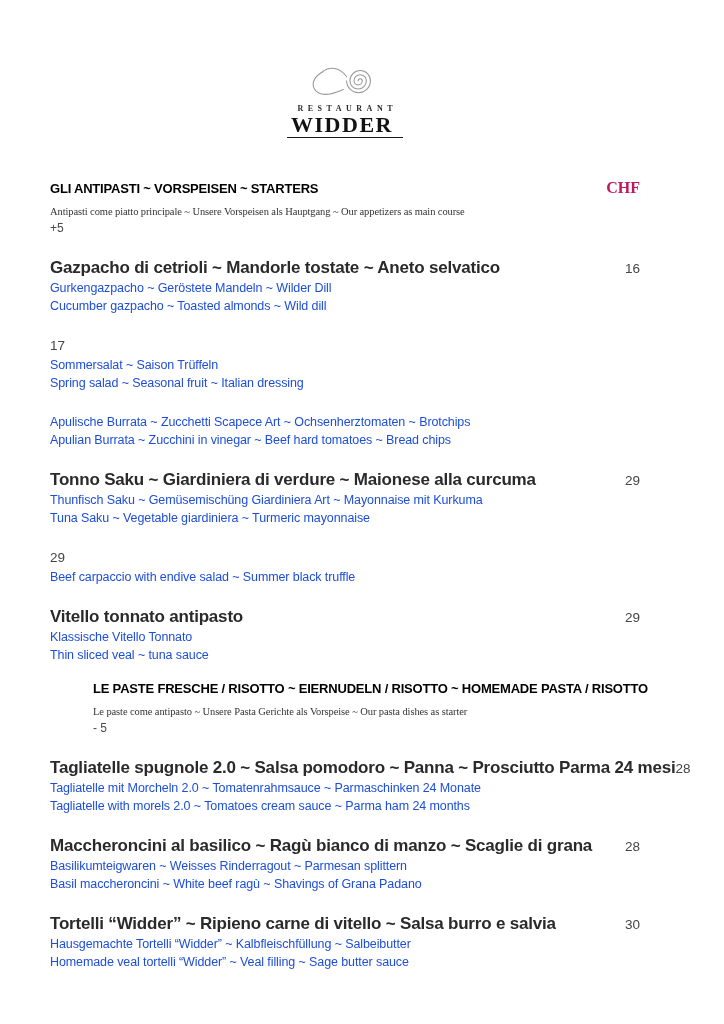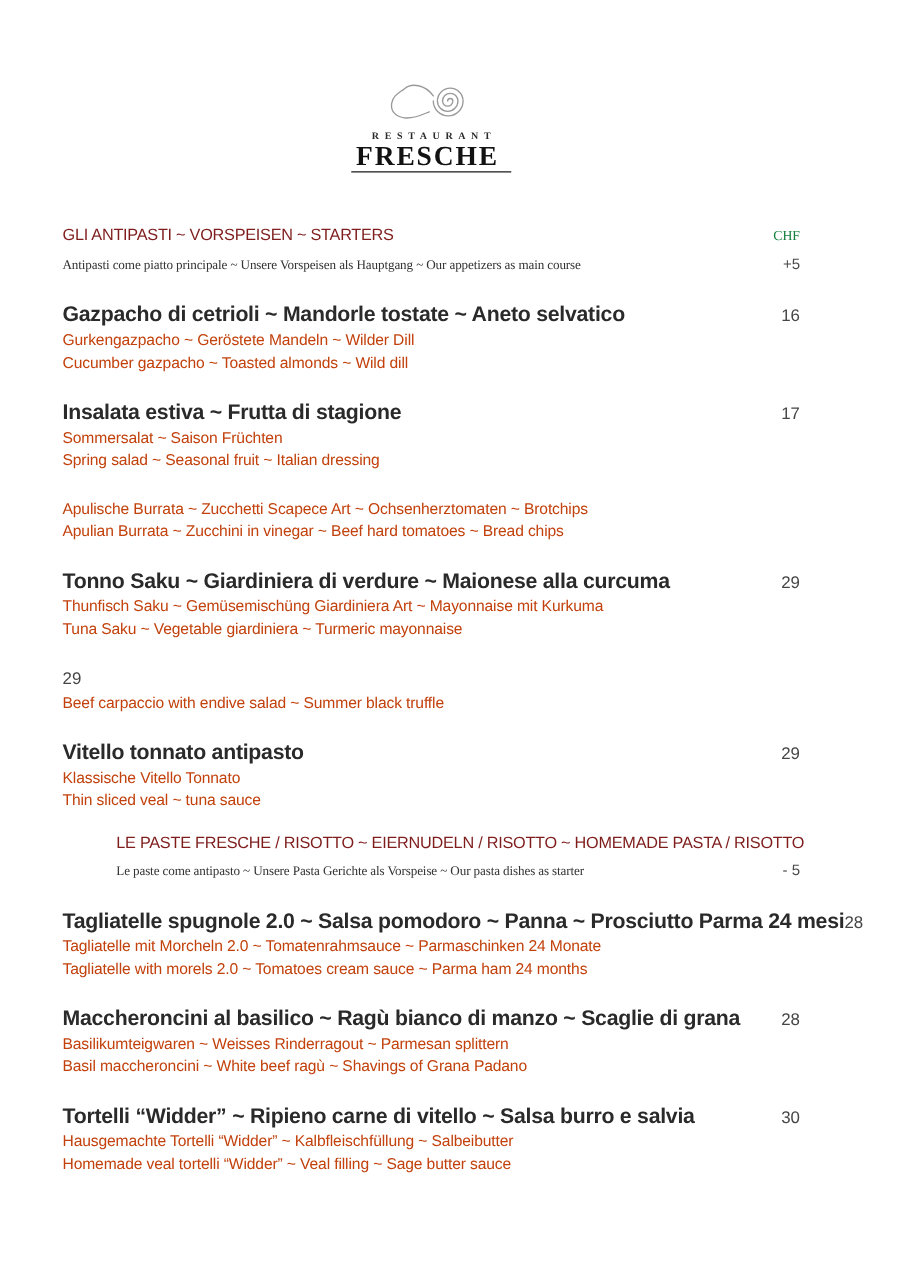--- a/index.html
+++ b/index.html
@@ -47,33 +47,34 @@
   .menu { width: 100%; }
   .row {
     display: flex;
     justify-content: space-between;
     align-items: baseline;
   }
 
   .sec { margin-bottom: 21px; }
   .sec-title {
     font-size: 13px;
-    font-weight: 400;
+    font-weight: 700;
     letter-spacing: -0.2px;
-    color: #7f1d1d;
+    color: #000000;
     line-height: 20px;
     white-space: nowrap;
   }
   .chf {
     font-family: "Liberation Serif", serif;
-    font-size: 11px;
-    color: #15803d;
-    line-height: 20px;
-  }
-  .sec-note-row { margin-top: 4px; }
+    font-size: 16px;
+    color: #be185d;
+    line-height: 20px;
+    font-weight: bold;
+  }
+  .sec-note-row { margin-top: 4px; flex-direction: column; }
   .sec-note {
     font-family: "Liberation Serif", serif;
     font-size: 10.5px;
     letter-spacing: -0.1px;
     color: #333333;
     line-height: 17px;
     white-space: nowrap;
   }
   .note-price {
     font-size: 12px;
@@ -92,42 +93,42 @@
   }
   .item-price {
     font-size: 13.5px;
     font-weight: 400;
     color: #454545;
     line-height: 20px;
   }
   .desc {
     font-size: 12.5px;
     letter-spacing: -0.1px;
-    color: #c2410c;
+    color: #1d4ed8;
     line-height: 18px;
     white-space: nowrap;
   }
 
   .sec-2 { margin-top: -6px; margin-left: 43px; }
 </style>
 </head>
 <body>
 
 <div class="page">
 
   <div class="logo-block">
     <svg class="logo-icon" width="120" height="46" viewBox="0 0 120 56" fill="none">
 
       <path d="M 62 24 C 54 13, 41 11, 34 17 C 29 21, 23 23, 21.5 31 C 20 39, 26 45, 35 45.5 C 44 46, 52 42, 58 39.5" stroke="#999999" stroke-width="1.3" fill="none" stroke-linecap="round"></path>
 
       <path d="M 76 29 a 2.5 2.5 0 0 1 5 0 a 5 5 0 0 1 -10 0 a 7.5 7.5 0 0 1 15 0 a 10 10 0 0 1 -20 0 a 12.5 12.5 0 0 1 25 0 a 14.5 14.5 0 0 1 -29 0" stroke="#999999" stroke-width="1.3" fill="none" stroke-linecap="round"></path>
     </svg>
     <div class="logo-restaurant">RESTAURANT</div>
     <div>
-      <span class="logo-name">FRESCHE</span>
+      <span class="logo-name">WIDDER</span>
     </div>
   </div>
 
   <div class="menu">
 
     <div class="sec">
       <div class="row">
         <span class="sec-title">GLI ANTIPASTI ~ VORSPEISEN ~ STARTERS</span>
         <span class="chf">CHF</span>
       </div>
@@ -141,24 +142,23 @@
       <div class="row">
         <span class="item-title">Gazpacho di cetrioli ~ Mandorle tostate ~ Aneto selvatico</span>
         <span class="item-price">16</span>
       </div>
       <div class="desc">Gurkengazpacho ~ Geröstete Mandeln ~ Wilder Dill</div>
       <div class="desc">Cucumber gazpacho ~ Toasted almonds ~ Wild dill</div>
     </div>
 
     <div class="item">
       <div class="row">
-        <span class="item-title">Insalata estiva ~ Frutta di stagione</span>
         <span class="item-price">17</span>
       </div>
-      <div class="desc">Sommersalat ~ Saison Früchten</div>
+      <div class="desc">Sommersalat ~ Saison Trüffeln</div>
       <div class="desc">Spring salad ~ Seasonal fruit ~ Italian dressing</div>
     </div>
 
     <div class="item">
       <div class="desc">Apulische Burrata ~ Zucchetti Scapece Art ~ Ochsenherztomaten ~ Brotchips</div>
       <div class="desc">Apulian Burrata ~ Zucchini in vinegar ~ Beef hard tomatoes ~ Bread chips</div>
     </div>
 
     <div class="item">
       <div class="row">

